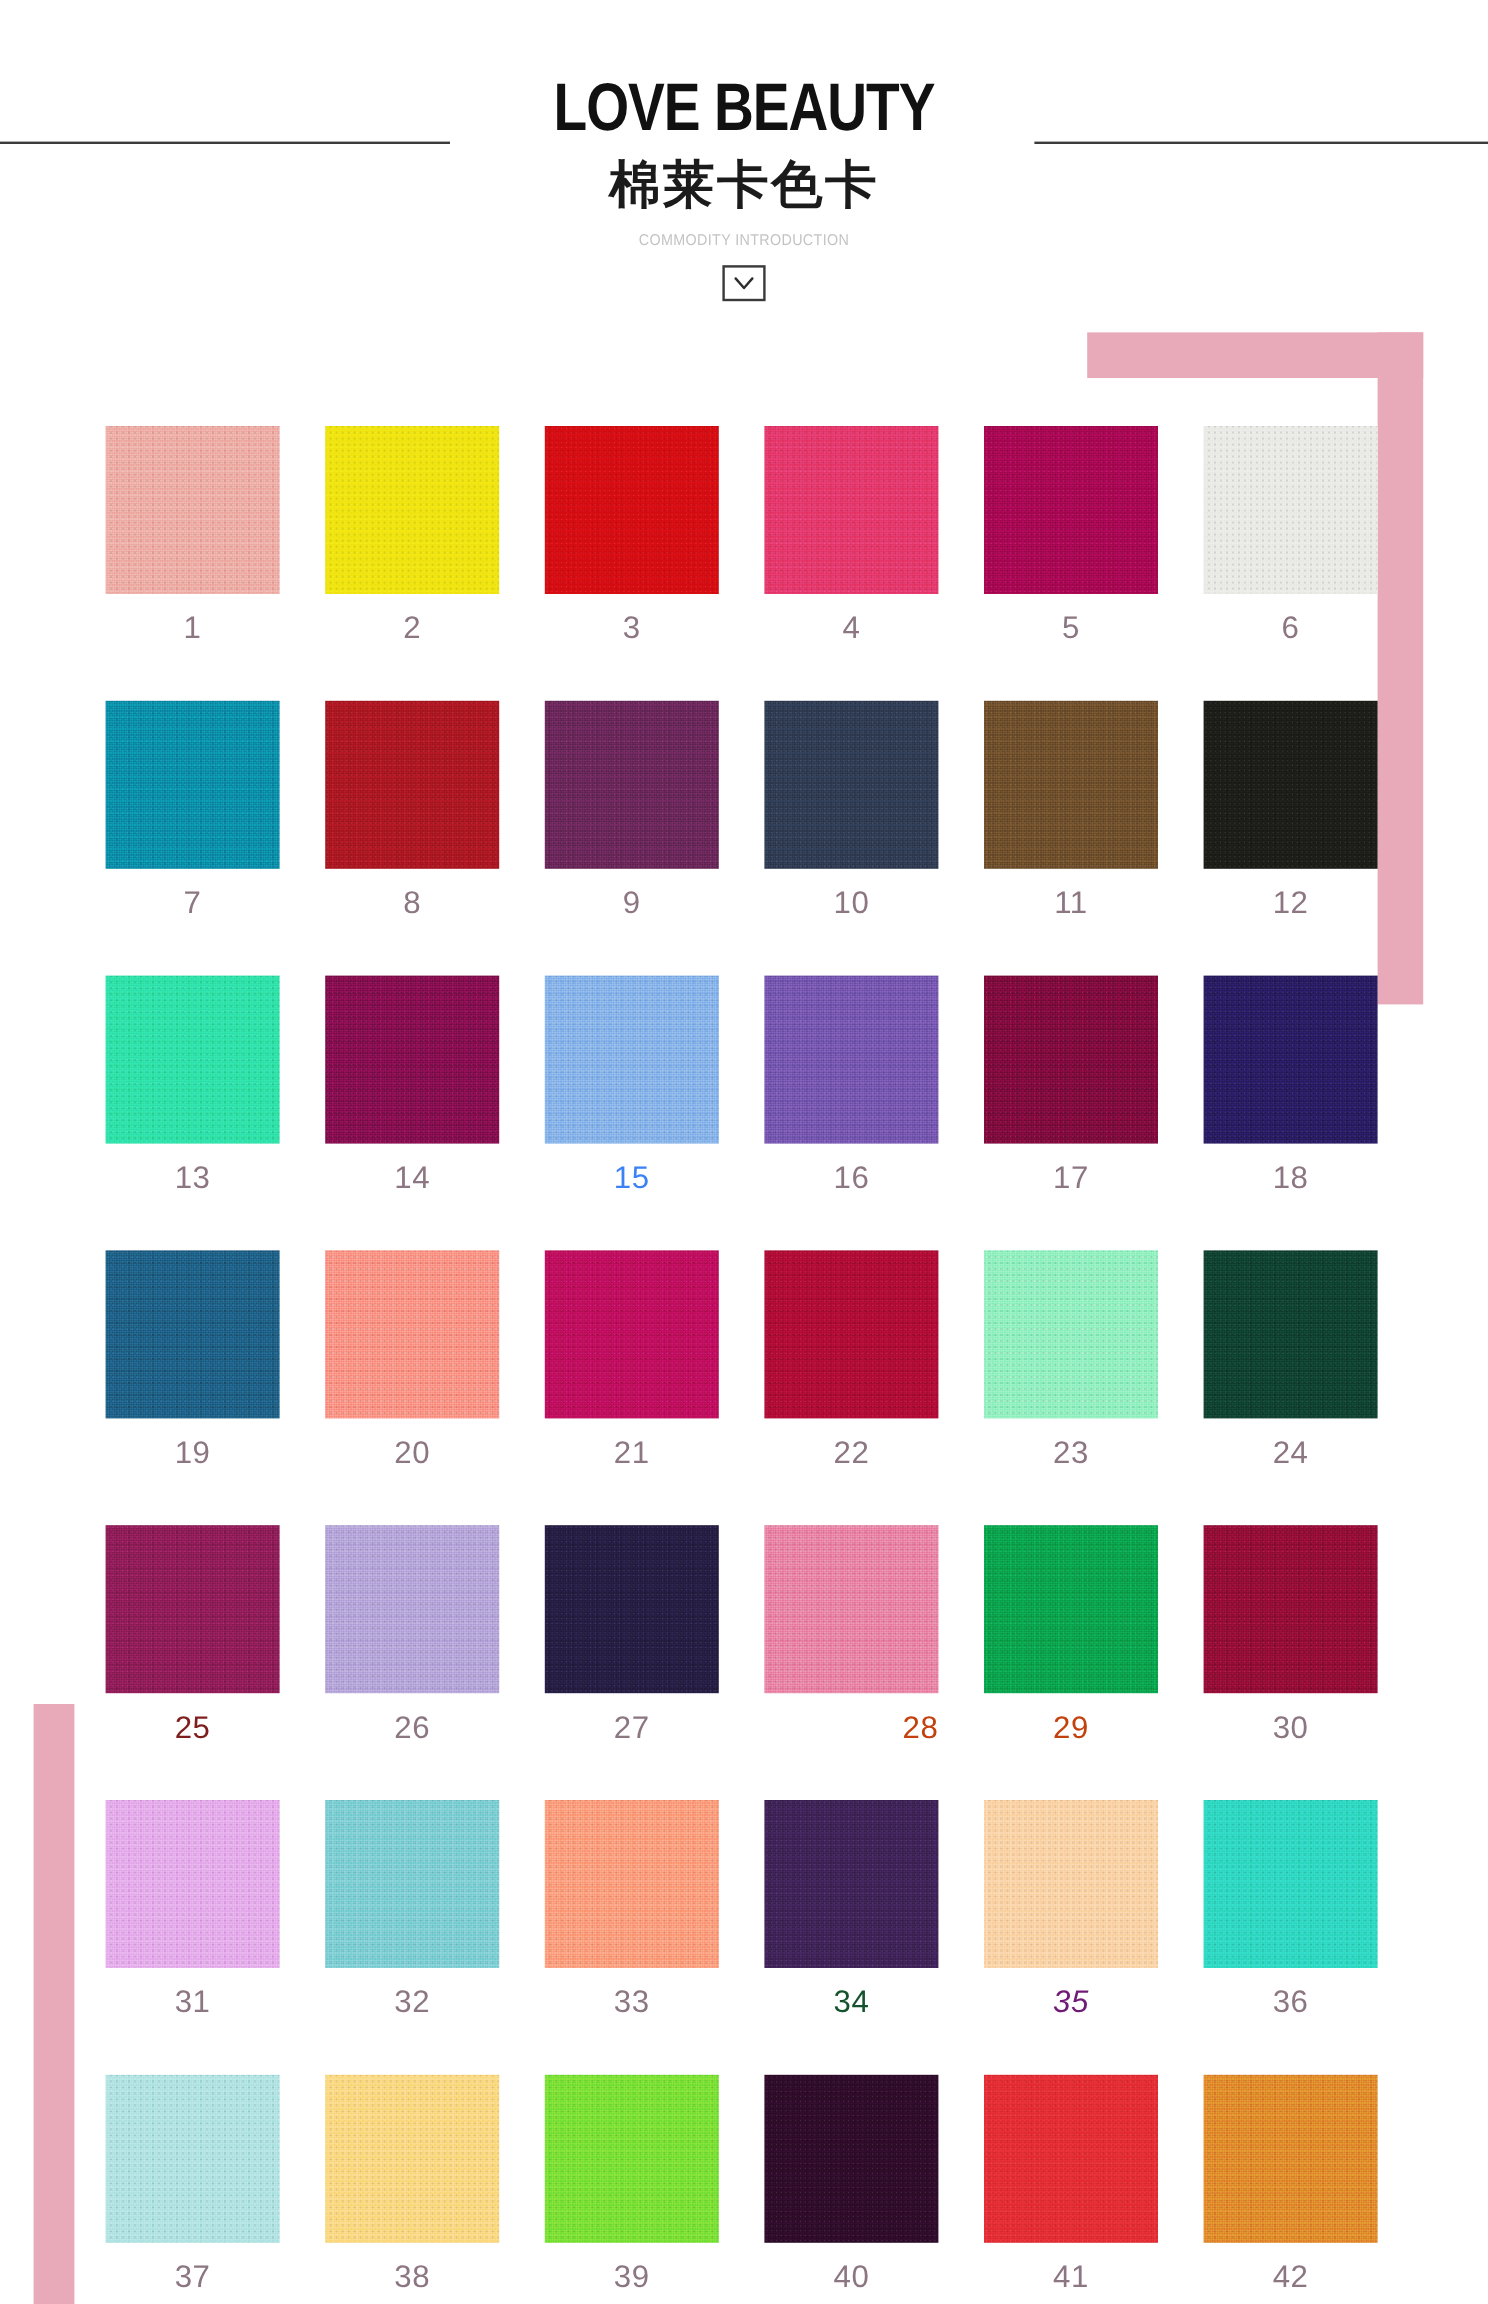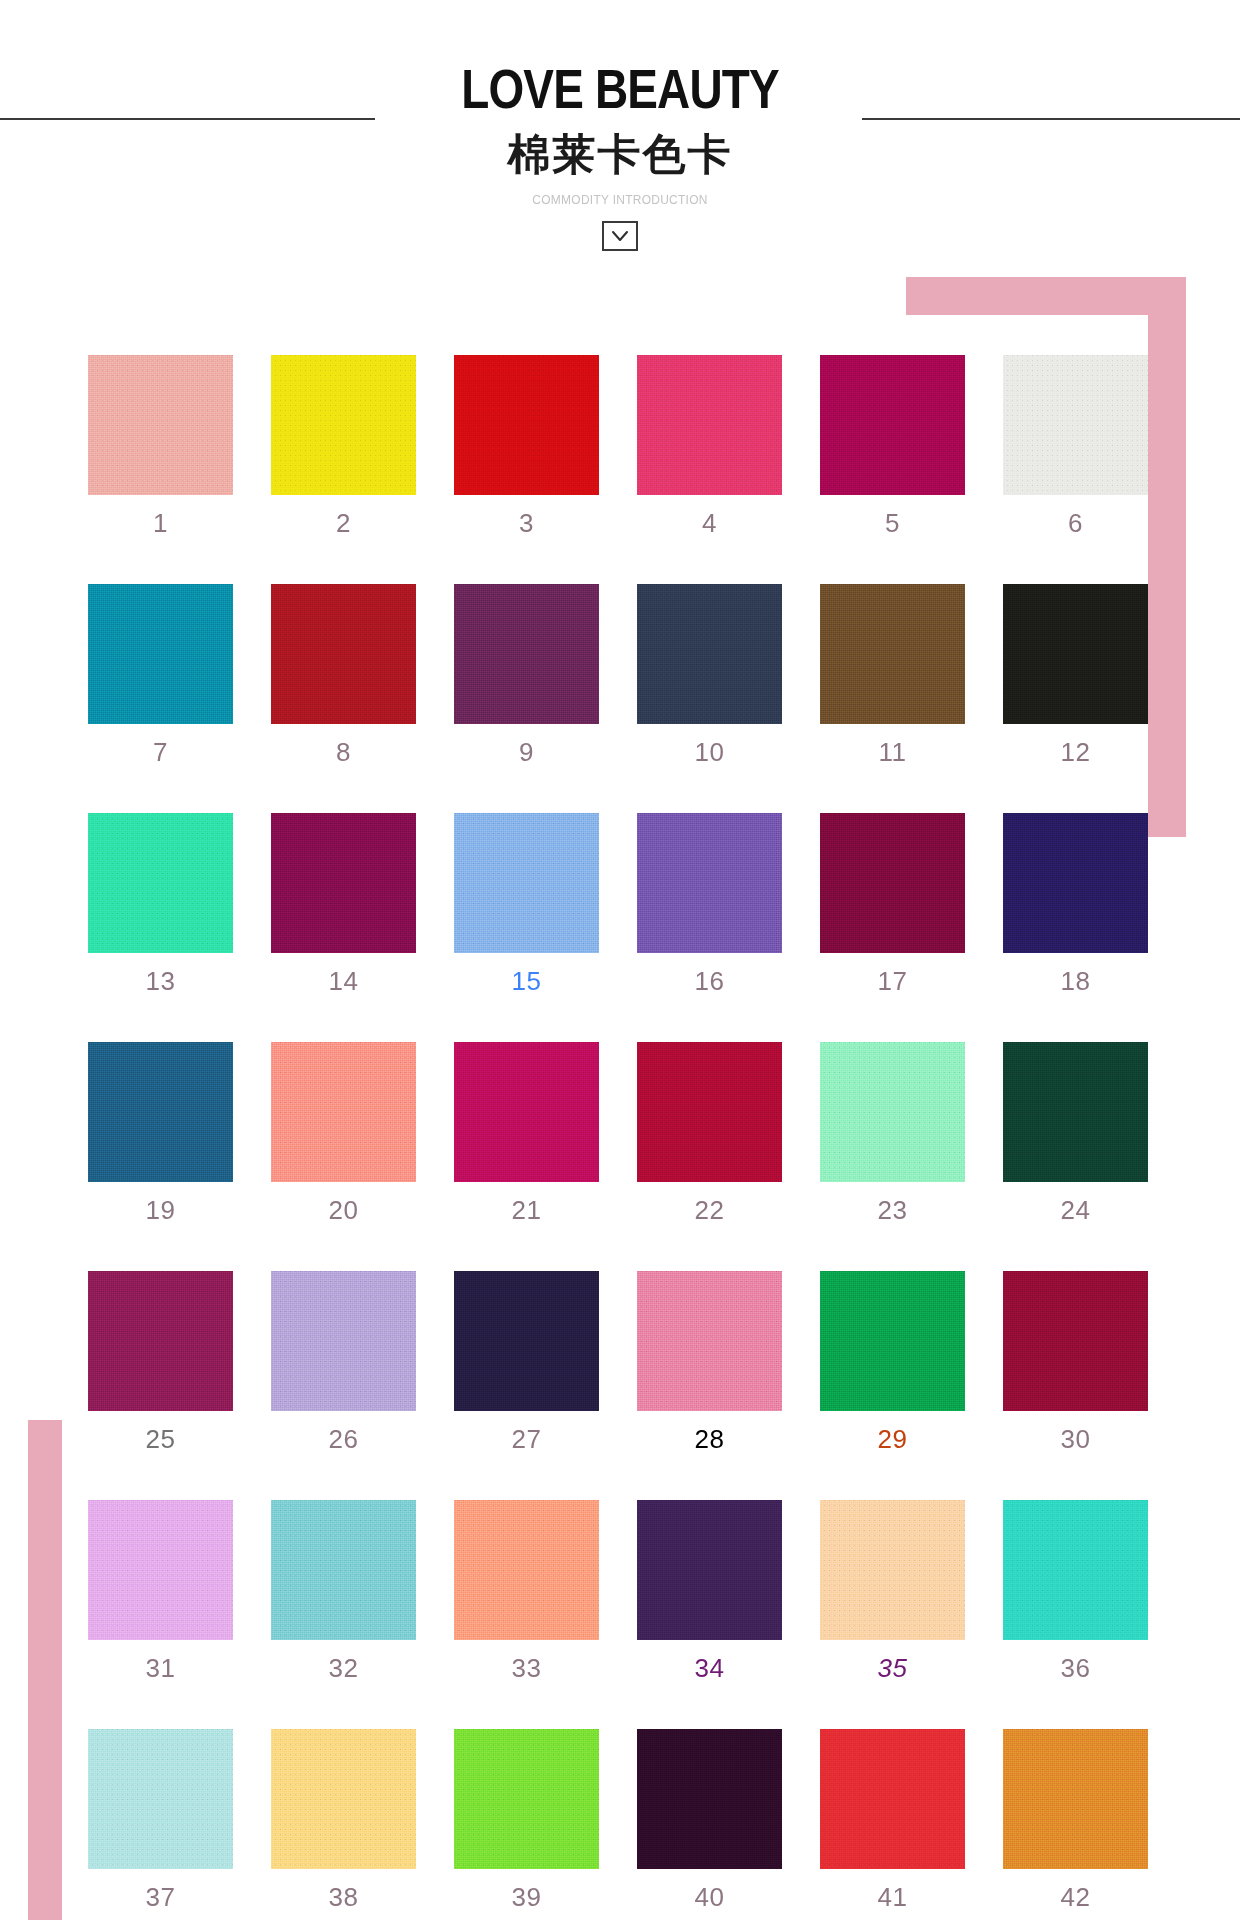--- a/index.html
+++ b/index.html
@@ -290,33 +290,33 @@
       <div class="cell">
         <div class="swatch" style="background: rgb(142, 240, 189);"></div>
         <div class="swatch-label" style="color: rgb(140, 118, 130);">23</div>
       </div>
       <div class="cell">
         <div class="swatch" style="background: rgb(15, 63, 47);"></div>
         <div class="swatch-label" style="color: rgb(140, 118, 130);">24</div>
       </div>
       <div class="cell">
         <div class="swatch" style="background: rgb(138, 27, 84);"></div>
-        <div class="swatch-label" style="color: #737373;">25</div>
+        <div class="swatch-label" style="color: #7f1d1d;">25</div>
       </div>
       <div class="cell">
         <div class="swatch" style="background: rgb(179, 162, 216);"></div>
         <div class="swatch-label" style="color: rgb(140, 118, 130);">26</div>
       </div>
       <div class="cell">
         <div class="swatch" style="background: rgb(36, 28, 64);"></div>
         <div class="swatch-label" style="color: rgb(140, 118, 130);">27</div>
       </div>
       <div class="cell">
         <div class="swatch" style="background: rgb(233, 127, 163);"></div>
-        <div class="swatch-label" style="color: #000000;">28</div>
+        <div class="swatch-label" style="color: #c2410c; text-align: right;">28</div>
       </div>
       <div class="cell">
         <div class="swatch" style="background: rgb(10, 160, 74);"></div>
         <div class="swatch-label" style="color: #c2410c;">29</div>
       </div>
       <div class="cell">
         <div class="swatch" style="background: rgb(143, 12, 52);"></div>
         <div class="swatch-label" style="color: rgb(140, 118, 130);">30</div>
       </div>
       <div class="cell">
@@ -326,21 +326,21 @@
       <div class="cell">
         <div class="swatch" style="background: rgb(121, 205, 210);"></div>
         <div class="swatch-label" style="color: rgb(140, 118, 130);">32</div>
       </div>
       <div class="cell">
         <div class="swatch" style="background: rgb(252, 155, 121);"></div>
         <div class="swatch-label" style="color: rgb(140, 118, 130);">33</div>
       </div>
       <div class="cell">
         <div class="swatch" style="background: rgb(60, 33, 84);"></div>
-        <div class="swatch-label" style="color: #701a75;">34</div>
+        <div class="swatch-label" style="color: #14532d;">34</div>
       </div>
       <div class="cell">
         <div class="swatch" style="background: rgb(251, 210, 163);"></div>
         <div class="swatch-label" style="color: #701a75; font-style: italic;">35</div>
       </div>
       <div class="cell">
         <div class="swatch" style="background: rgb(45, 215, 192);"></div>
         <div class="swatch-label" style="color: rgb(140, 118, 130);">36</div>
       </div>
       <div class="cell">

